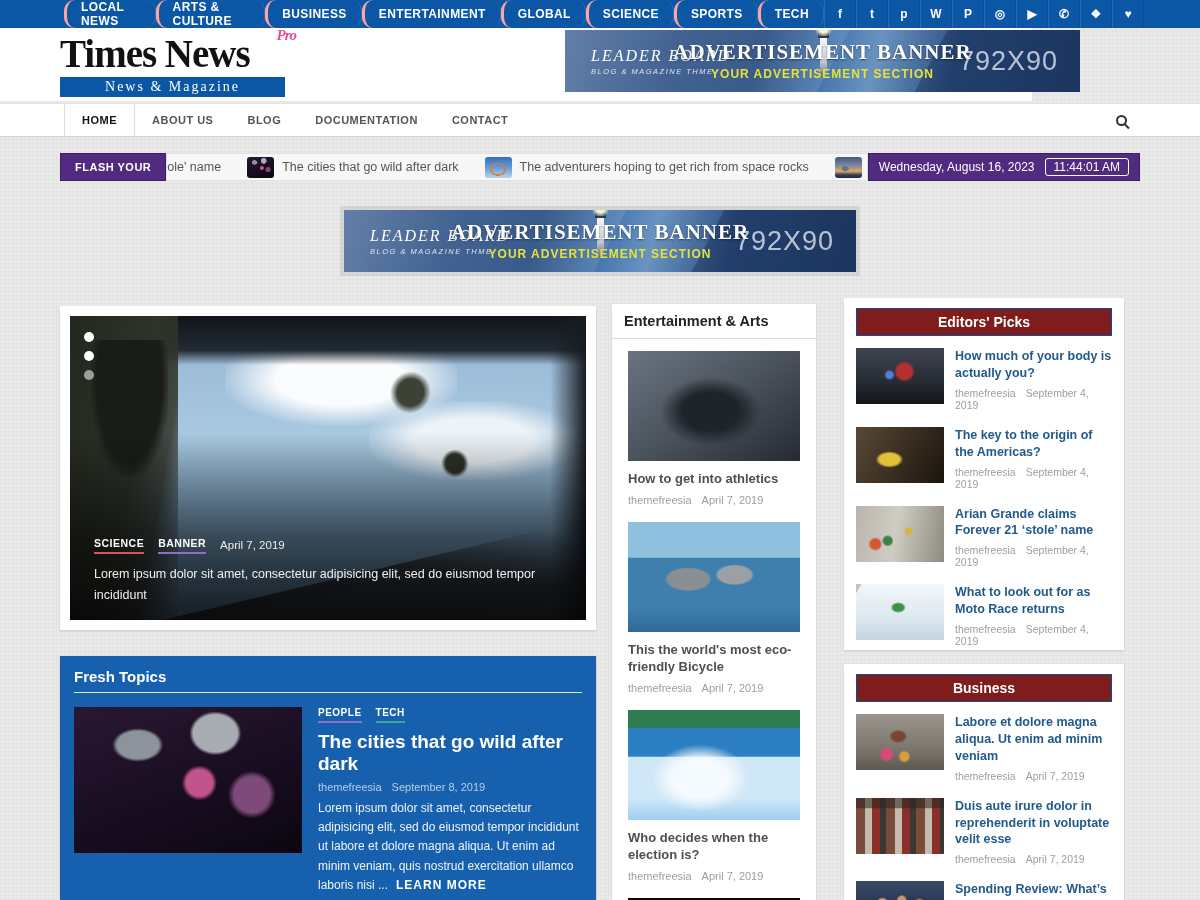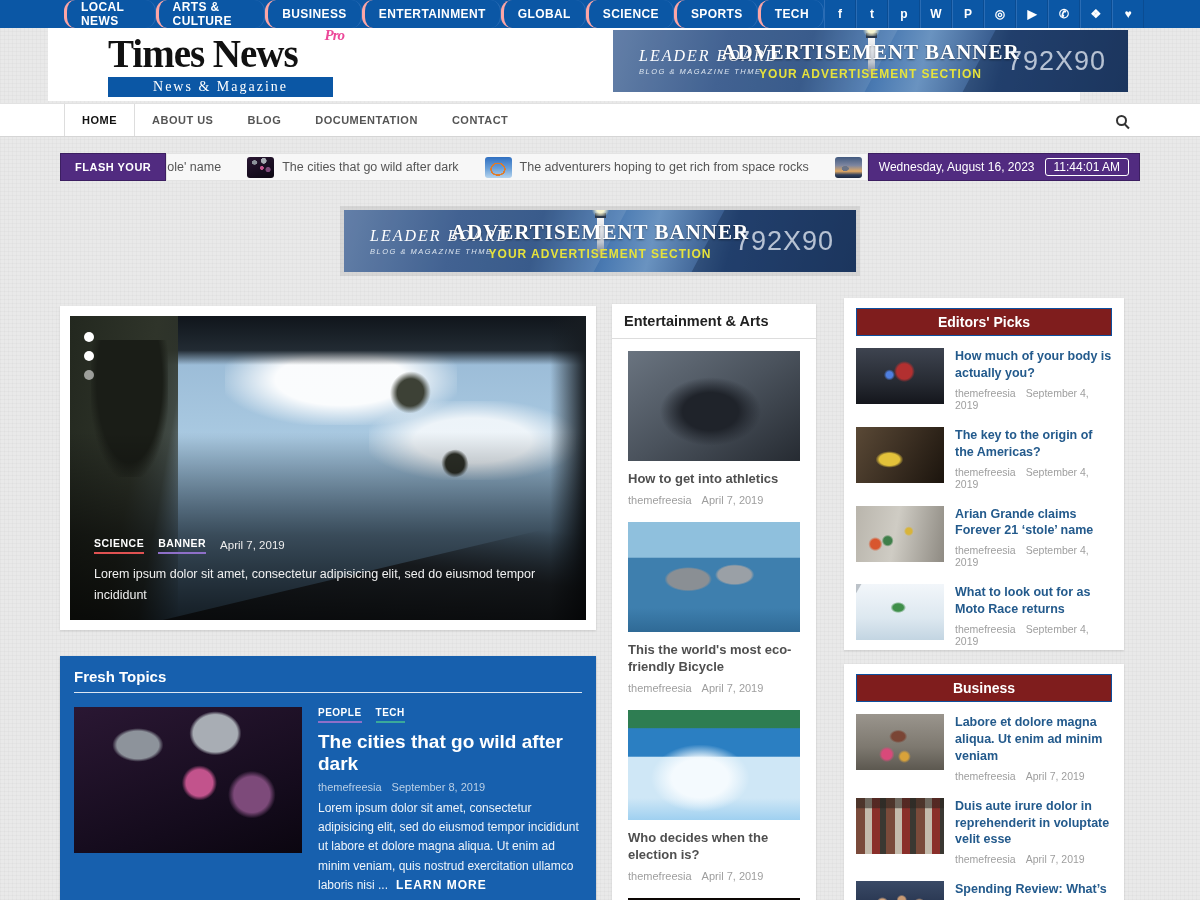--- a/index.html
+++ b/index.html
@@ -25,21 +25,21 @@
   }
   .socials { display:flex; }
   .socials .sic {
     width:32px; display:flex; align-items:center; justify-content:center;
     color:#fff; font-size:12px; font-weight:bold; cursor:pointer;
     border-left:1px solid #2a6cb4; border-right:1px solid #0a4c92;
   }
   .socials { margin-right:56px; }
 
   
-  .masthead { top:28px; left:0; width:1032px; height:73px; background:#fff;margin-left:48px; }
+  .masthead { top:28px; left:0; width:1032px; height:73px; background:#fff; }
   .logo { position:absolute; left:60px; top:5px; width:230px; cursor:pointer; }
   .logo-title { font-family:"Liberation Serif", serif; font-size:39px; font-weight:bold; color:#111; letter-spacing:-1px; position:relative; line-height:1.1; }
   .logo-pro { position:absolute; top:-6px; right:-6px; font-family:"Liberation Serif", serif; font-style:italic; font-weight:bold; color:#ec4899; font-size:15px; }
   .logo-tagbox { background:#0b57a5; color:#fff; font-family:"Liberation Serif", serif; font-size:14px; letter-spacing:2px; text-align:center; padding:2px 0; width:225px; margin-top:1px; }
 
   
   .adban {
     background:
       linear-gradient(105deg, #52719e 0%, #2d5186 22%, #23497e 38%, #4a7ab2 52%, #6a93c0 60%, #2c4f83 75%, #23406d 100%);
     position:relative; overflow:hidden; cursor:pointer;

